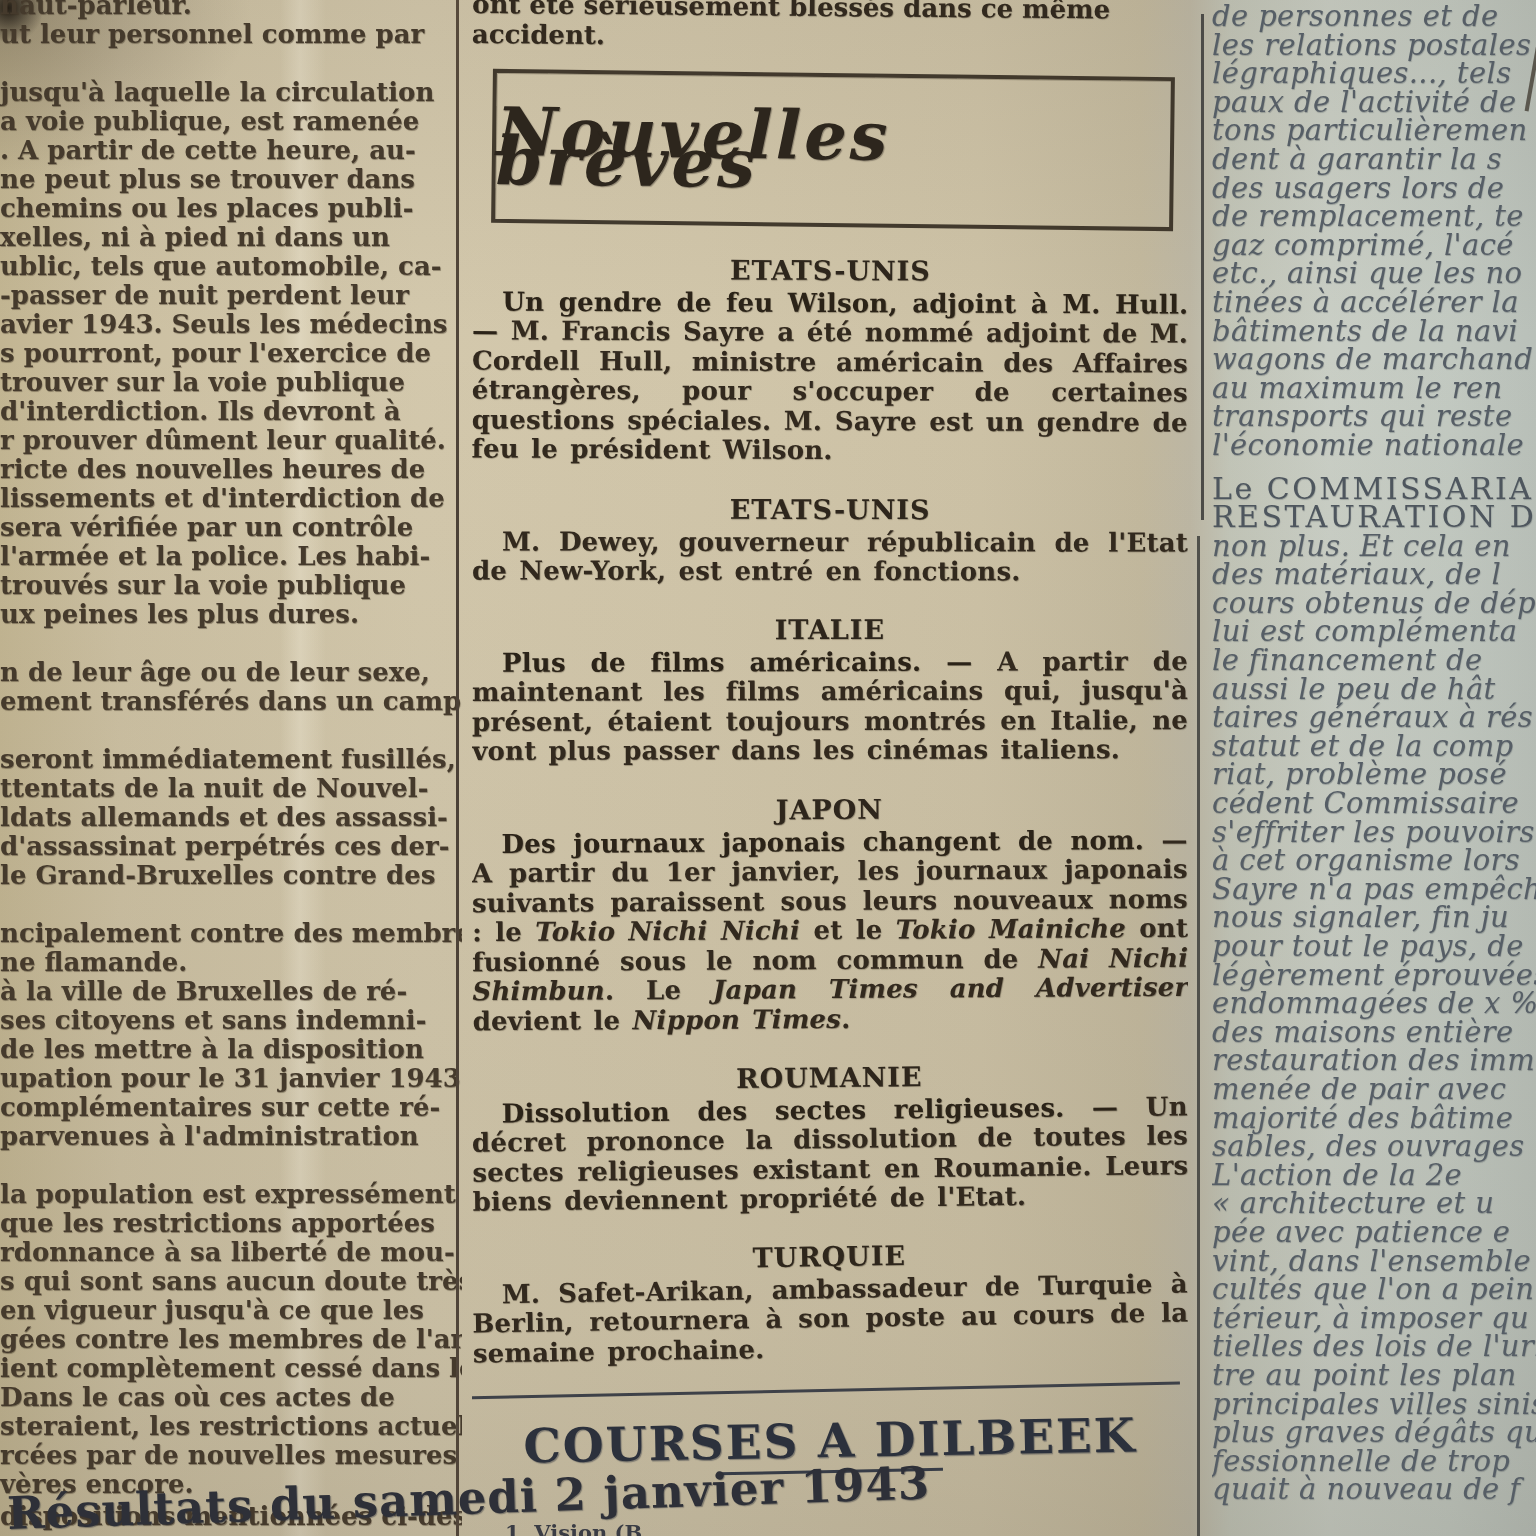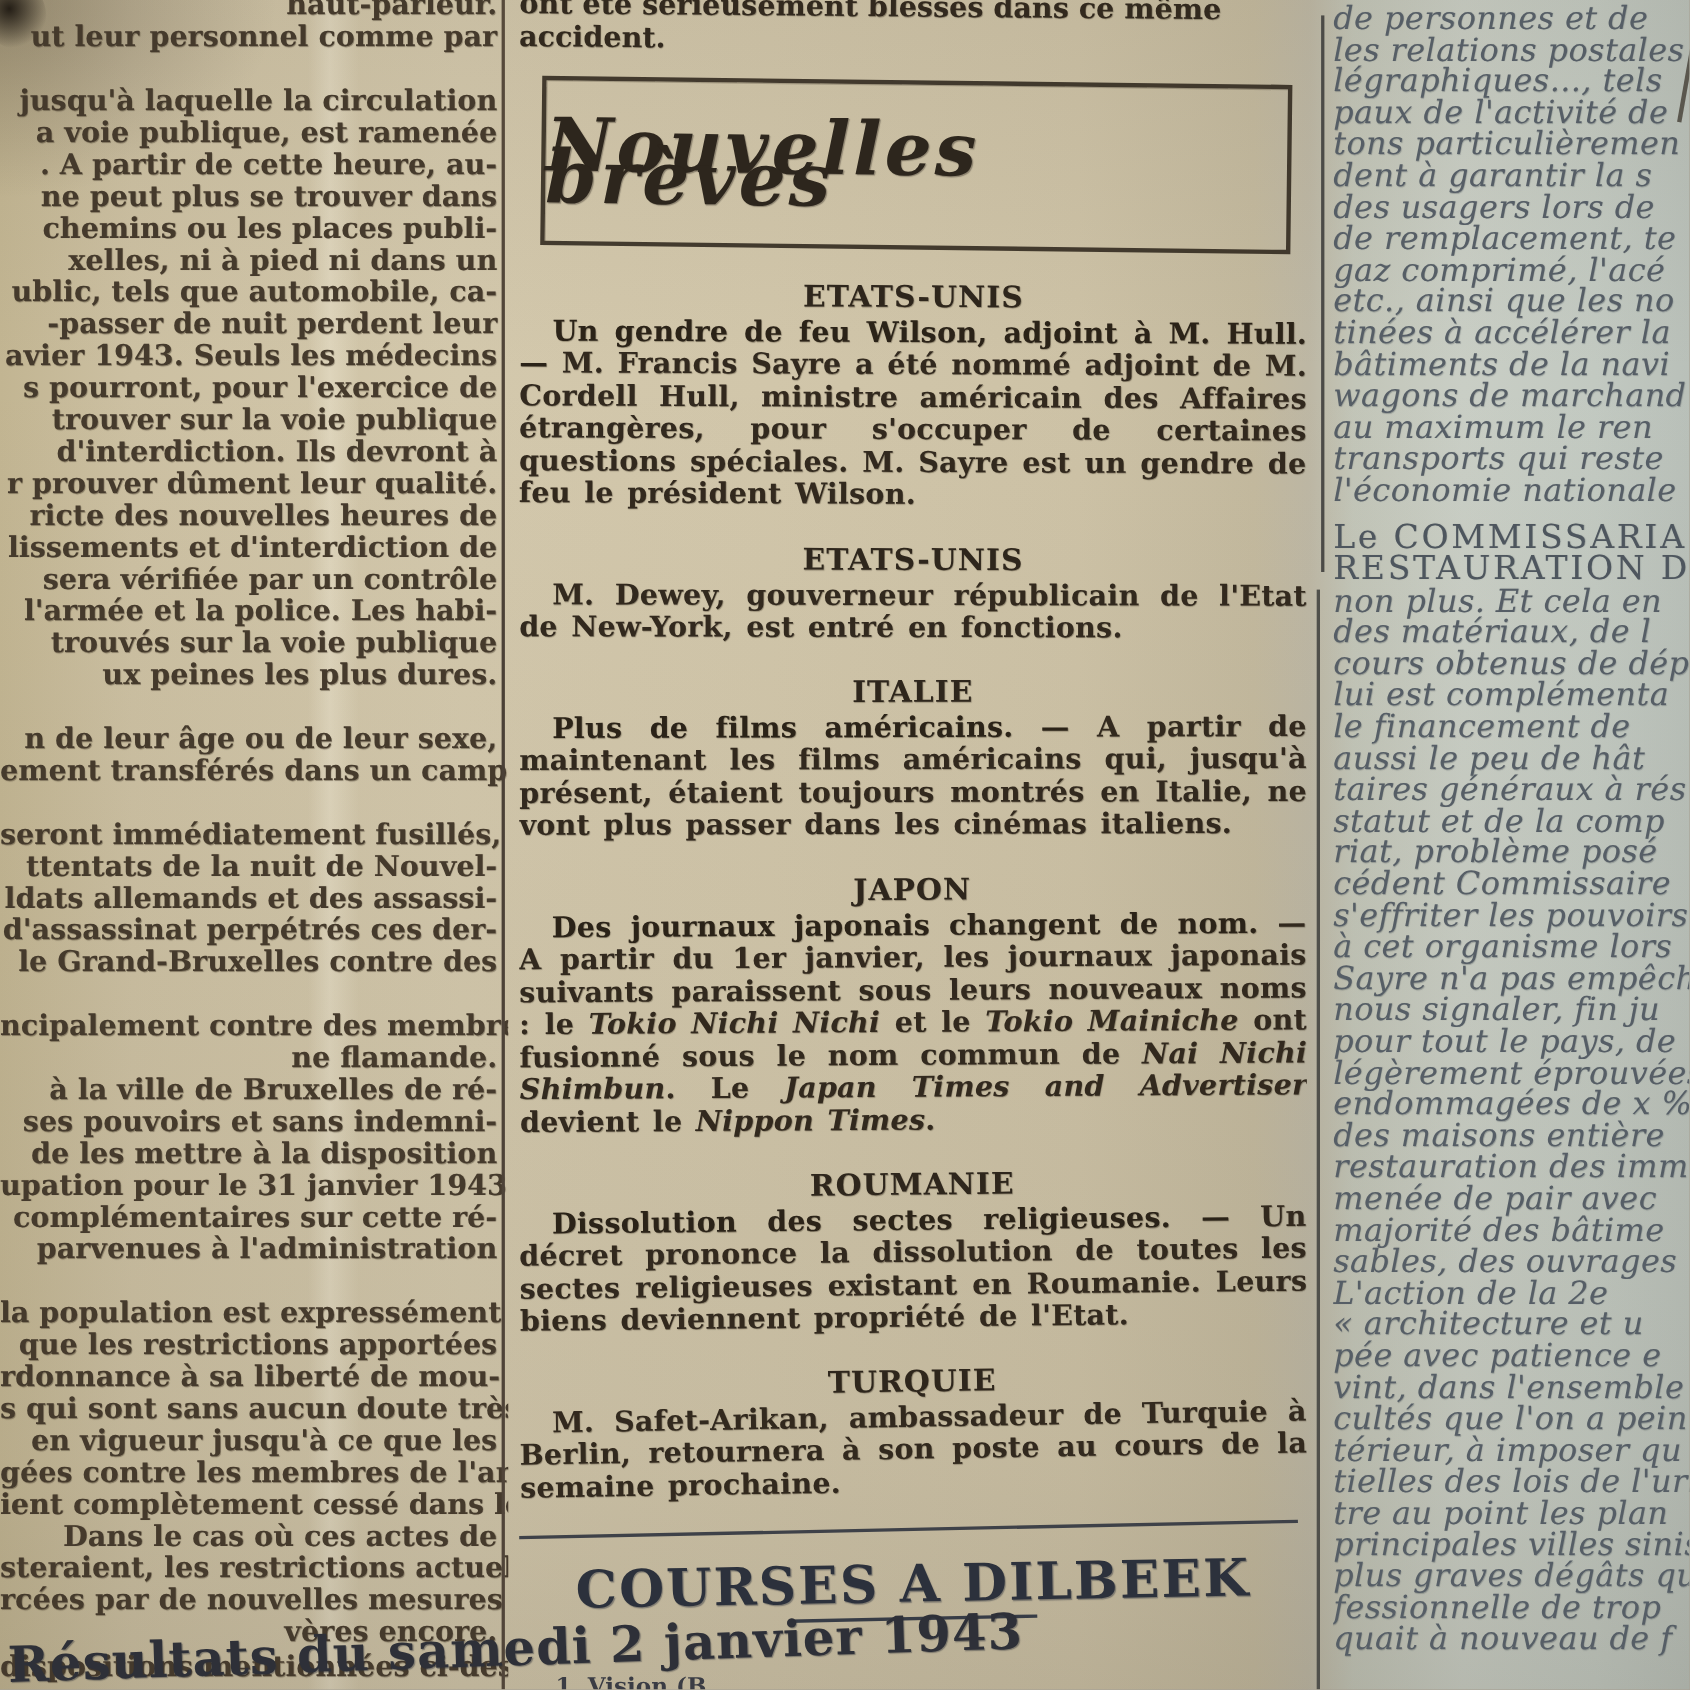--- a/index.html
+++ b/index.html
@@ -8,21 +8,21 @@
     font-family:"DejaVu Serif","Liberation Serif",serif;
     background:
       radial-gradient(ellipse 420px 300px at 0% 0%, rgba(58,48,36,0.32), rgba(58,48,36,0) 60%),
       linear-gradient(180deg, rgba(110,100,80,0.10), rgba(110,100,80,0) 22%, rgba(95,88,72,0.10) 86%, rgba(80,74,60,0.16)),
       linear-gradient(90deg, rgba(255,250,232,0) 280px, rgba(255,250,234,0.30) 300px, rgba(255,250,232,0) 326px),
       linear-gradient(90deg,#c2b592 0px,#ccc0a2 120px,#d3c8ac 420px,#d1c6aa 700px,#cdc2a6 980px,#c3b99e 1140px,#bdb7a4 1190px,#c2c5b8 1230px,#c9cec5 1330px,#c2c9c1 1450px,#b9c0b9 1536px);
   }
   
   .col{position:absolute;top:0;bottom:0;overflow:hidden;}
   #leftCol{left:0;width:452px;padding:0 10px 0 0;color:#453a2c;
-    font-weight:bold;font-size:26px;line-height:29px;text-align:right;
+    font-weight:bold;font-size:26px;line-height:29px;text-align:left;
     filter:blur(0.25px);text-shadow:0.6px 0.8px 0.7px rgba(62,50,36,0.45);}
   #leftCol .line{white-space:nowrap;}
   #leftCol .line:first-child{margin-top:-9px;}
   #leftCol .gap{margin-top:29px;}
   #rightCol{left:1212px;width:324px;color:#565e66;font-style:italic;
     font-size:29px;line-height:28.6px;letter-spacing:0.4px;
     filter:blur(0.35px);text-shadow:0.5px 0.6px 0.8px rgba(70,76,84,0.35);}
   #rightCol .line{white-space:nowrap;}
   #rightCol .line:first-child{margin-top:2px;}
   #rightCol .gap{margin-top:15px;}
@@ -102,21 +102,21 @@
       <div class="line gap">n de leur âge ou de leur sexe,</div>
       <div class="line">ement transférés dans un camp</div>
       <div class="line gap">seront immédiatement fusillés,</div>
       <div class="line">ttentats de la nuit de Nouvel-</div>
       <div class="line">ldats allemands et des assassi-</div>
       <div class="line">d'assassinat perpétrés ces der-</div>
       <div class="line">le Grand-Bruxelles contre des</div>
       <div class="line gap">ncipalement contre des membres</div>
       <div class="line">ne flamande.</div>
       <div class="line">à la ville de Bruxelles de ré-</div>
-      <div class="line">ses pouvoirs et sans indemni-</div>
+      <div class="line">ses citoyens et sans indemni-</div>
       <div class="line">de les mettre à la disposition</div>
       <div class="line">upation pour le 31 janvier 1943.</div>
       <div class="line">complémentaires sur cette ré-</div>
       <div class="line">parvenues à l'administration</div>
       <div class="line gap">la population est expressément</div>
       <div class="line">que les restrictions apportées</div>
       <div class="line">rdonnance à sa liberté de mou-</div>
       <div class="line">s qui sont sans aucun doute très</div>
       <div class="line">en vigueur jusqu'à ce que les</div>
       <div class="line">gées contre les membres de l'ar-</div>

